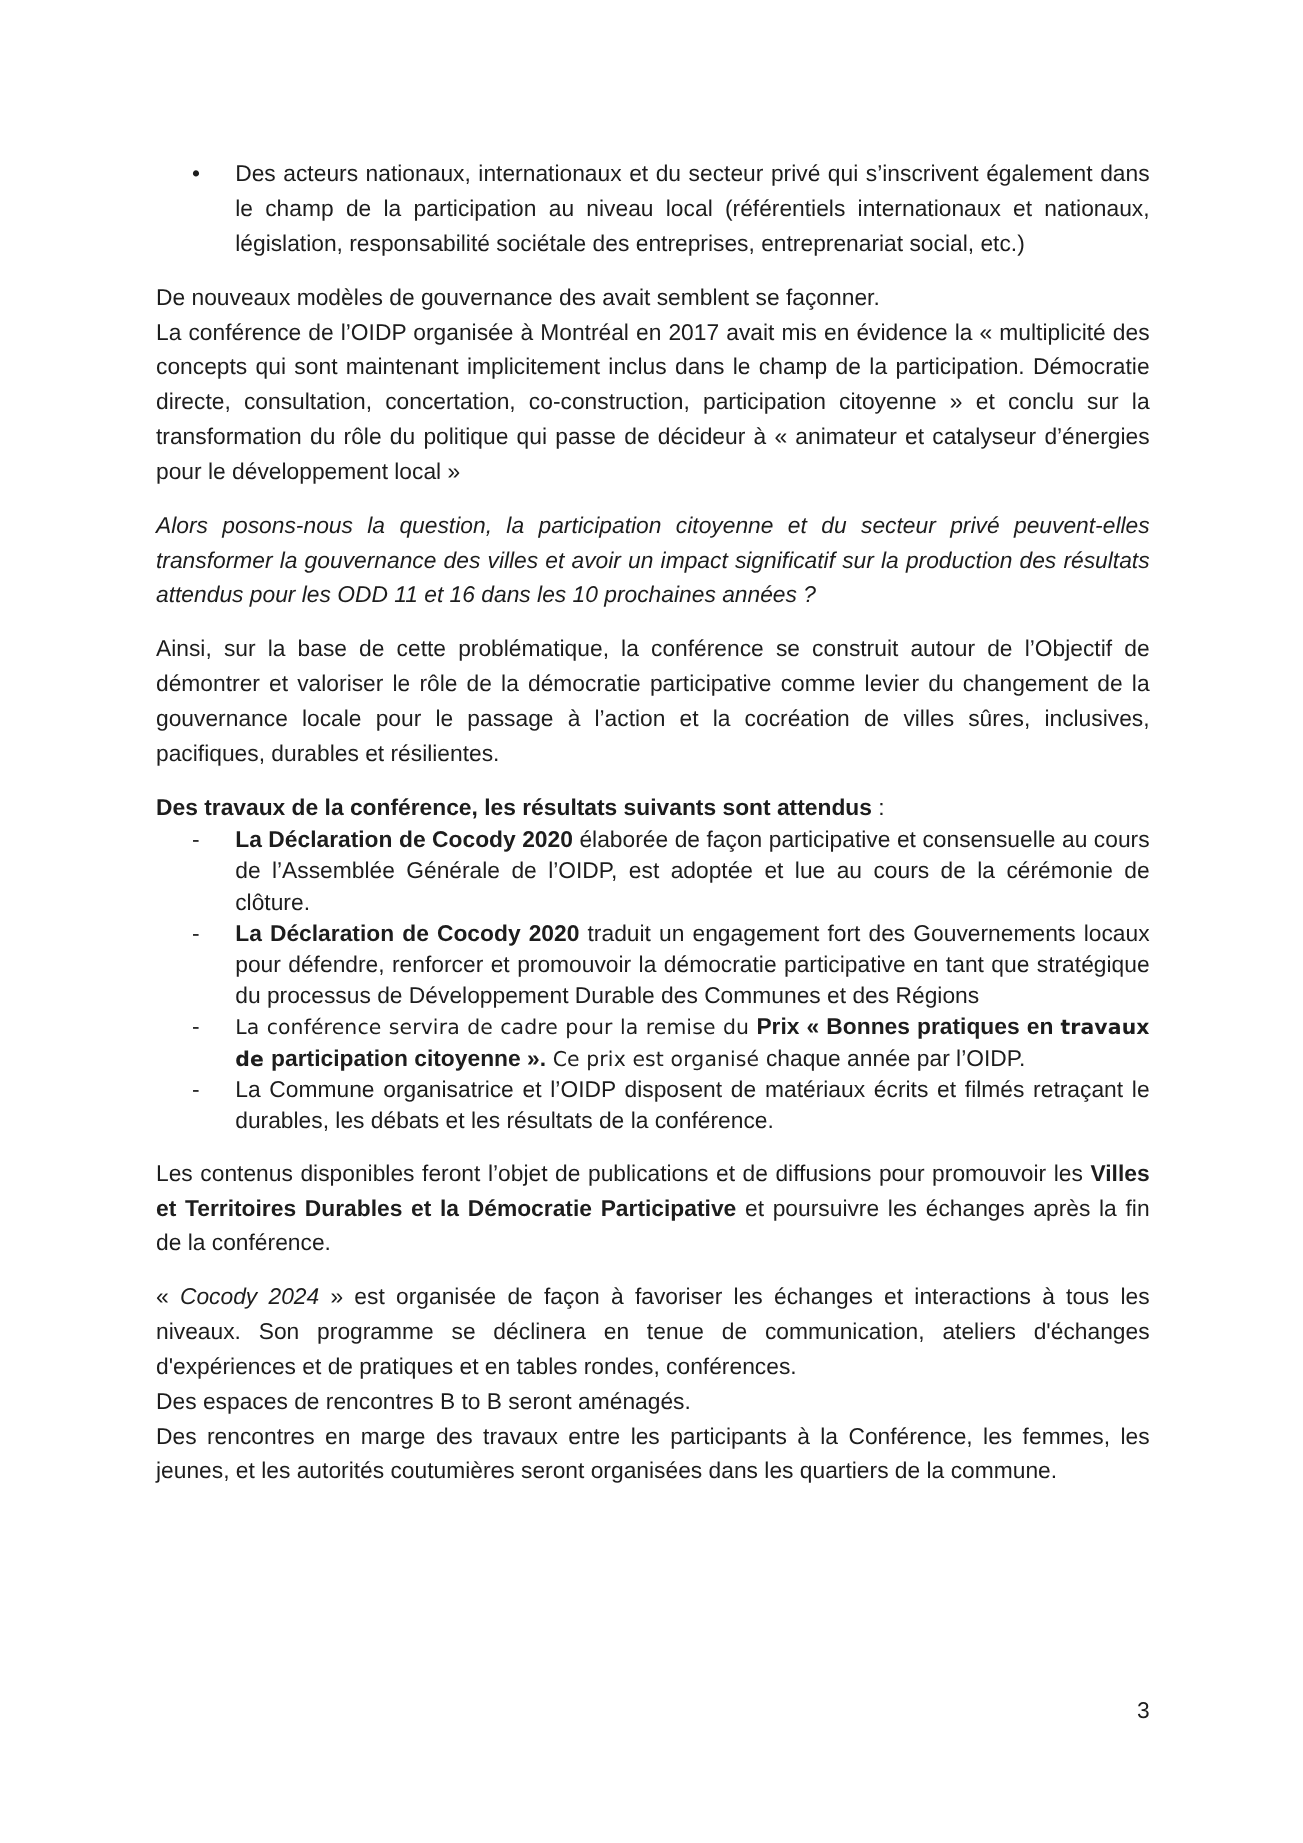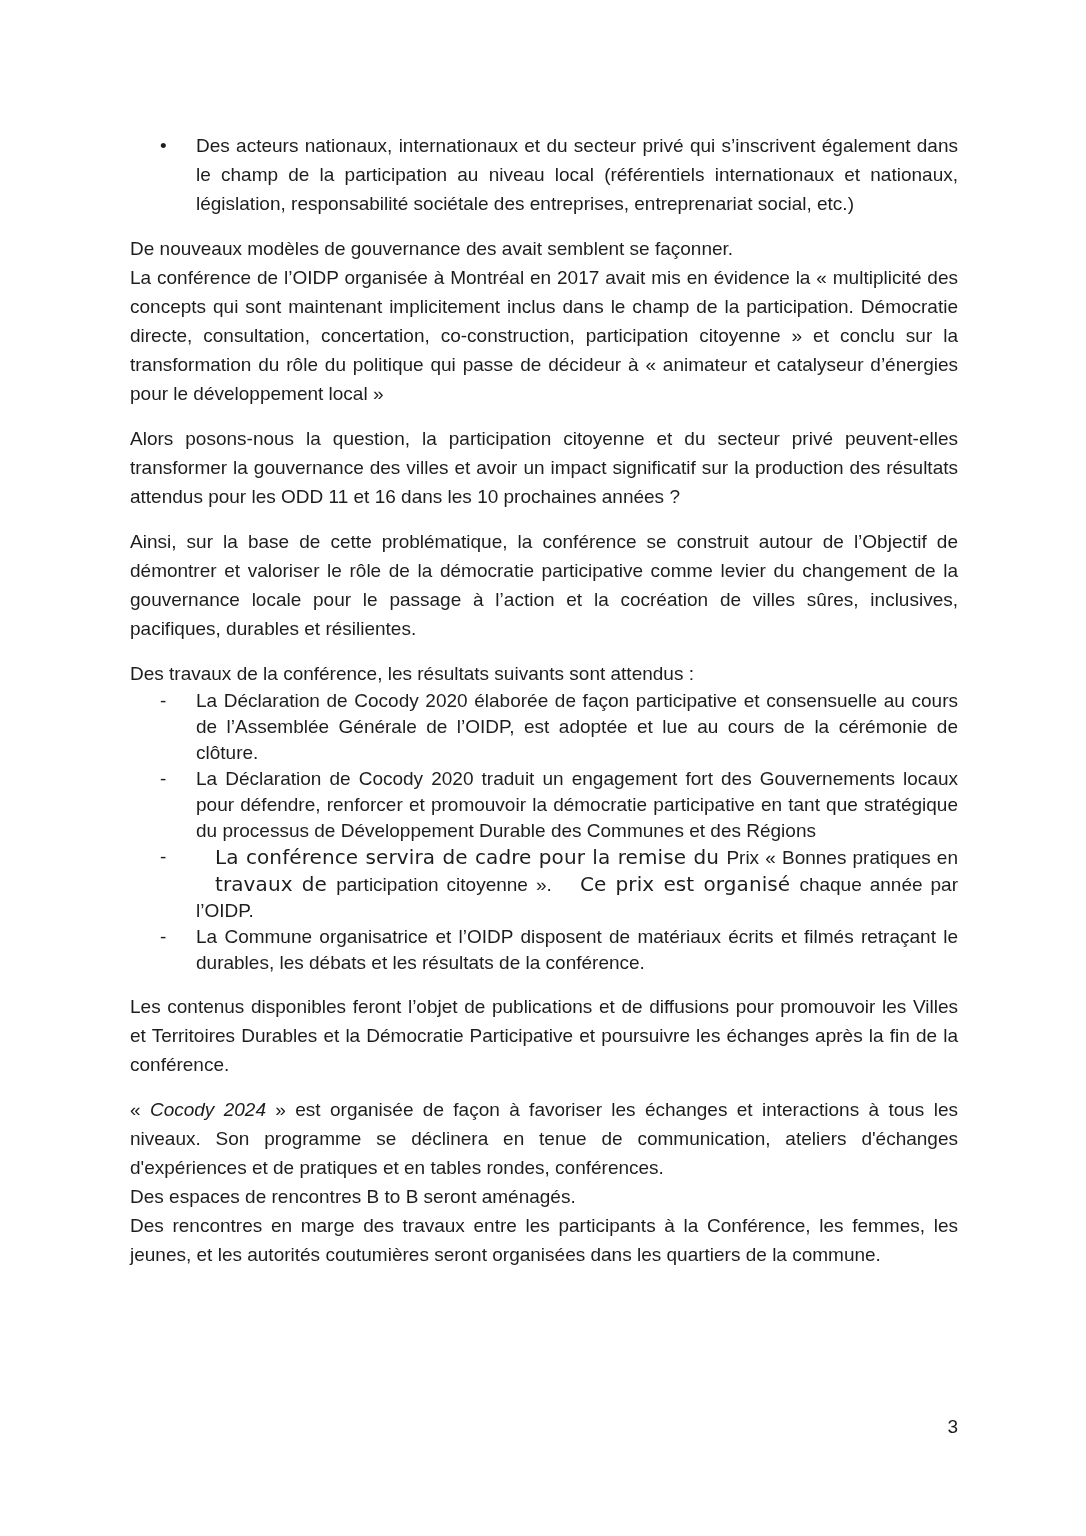--- a/index.html
+++ b/index.html
@@ -24,40 +24,39 @@
     top: 131px;
     width: 828px;
     font-size: 19px;
     line-height: 29px;
   }
   .block { margin: 0; }
   .para { line-height: 29px; }
   .heading { line-height: 29px; font-weight: bold; }
   .heading .run-normal { font-weight: normal; }
   .justify { text-align: justify; text-justify: inter-word; }
-  .italic { }
+  .italic { font-style: italic; }
   .spacer { height: 16px; }
   .bullet, .dash {
     position: relative;
     padding-left: 66px;
   }
   .bullet { line-height: 29px; }
   .dash { line-height: 26px; }
   .marker {
     position: absolute;
     left: 30px;
     top: 0;
   }
-  .b { font-weight: normal; }
+  .b { font-weight: bold; }
   .i { font-style: italic; }
   .alt {
     font-family: "DejaVu Sans", sans-serif;
-    font-size: 20px;
+    font-size: 17px;
     letter-spacing: 0.1px;
-    margin-left: 19px;
   }
   .page-number {
     position: absolute;
     top: 1412px;
     right: 128px;
     font-size: 19px;
     line-height: 29px;
   }
 </style>
 </head>

